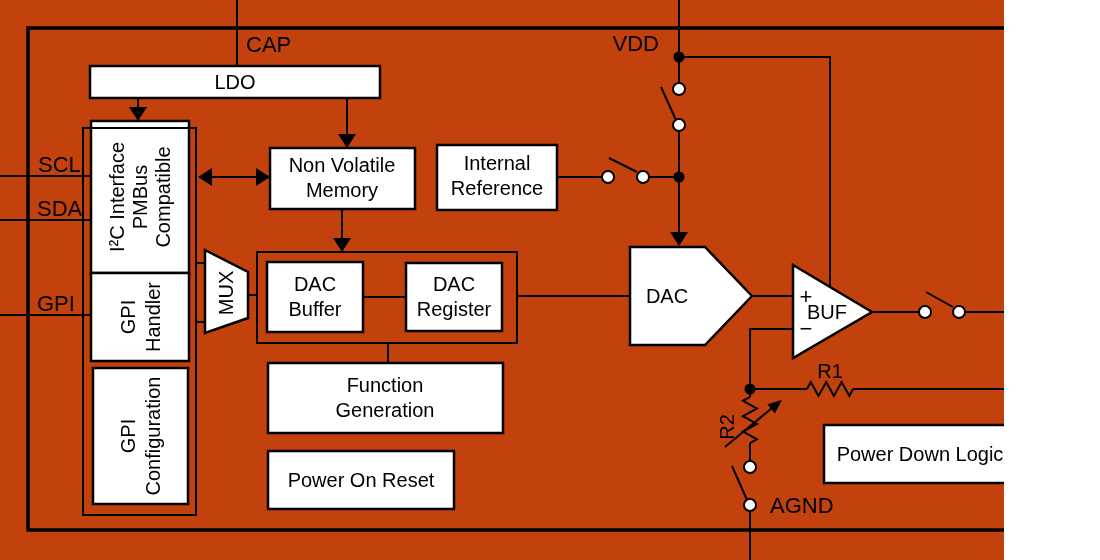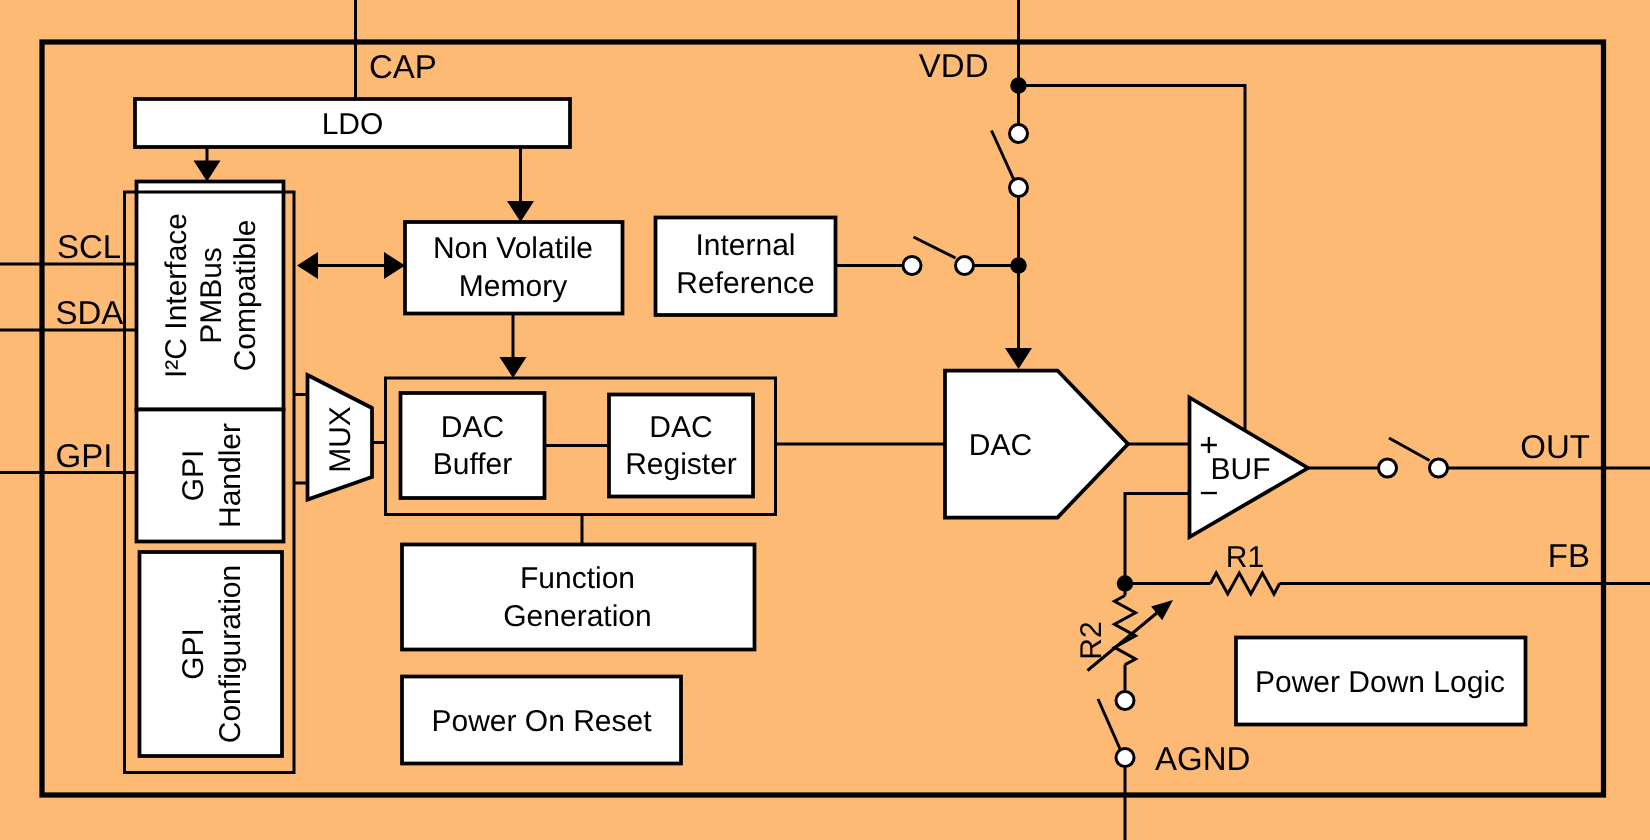--- a/index.html
+++ b/index.html
@@ -1,16 +1,16 @@
 <!DOCTYPE html>
 <html><head>
 <meta charset="utf-8">
 <style>
   html,body{margin:0;padding:0;background:#ffffff;}
-  .stage{position:relative;width:1100px;height:560px;background:#fdba74;overflow:hidden;}
+  .stage{position:relative;width:1004px;height:560px;background:#c2410c;overflow:hidden;}
   svg text{font-family:"Liberation Sans","DejaVu Sans",sans-serif;fill:#000;}
   .pin-label{font-size:22px;}
   .blk-label{font-size:20px;}
   .small-sign{font-size:22px;}
   .w2{stroke:#000;stroke-width:2;fill:none;}
   .border{stroke:#000;stroke-width:3.5;fill:none;}
   .boxf{stroke:#000;stroke-width:2.5;fill:#ffffff;}
   .boxc{stroke:#000;stroke-width:2;fill:none;}
   .ah{fill:#000;stroke:none;}
   .dot{fill:#000;stroke:none;}

